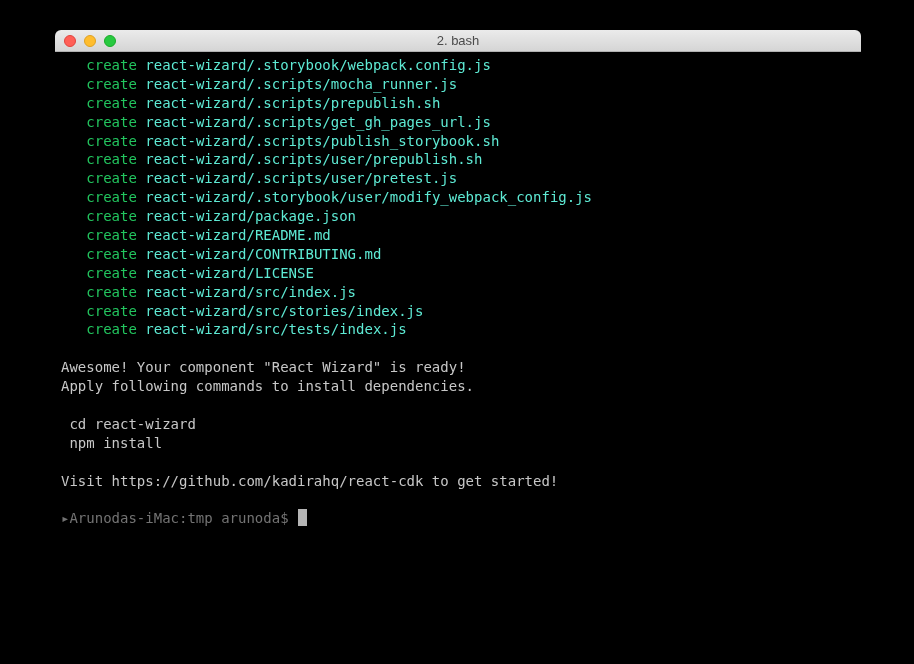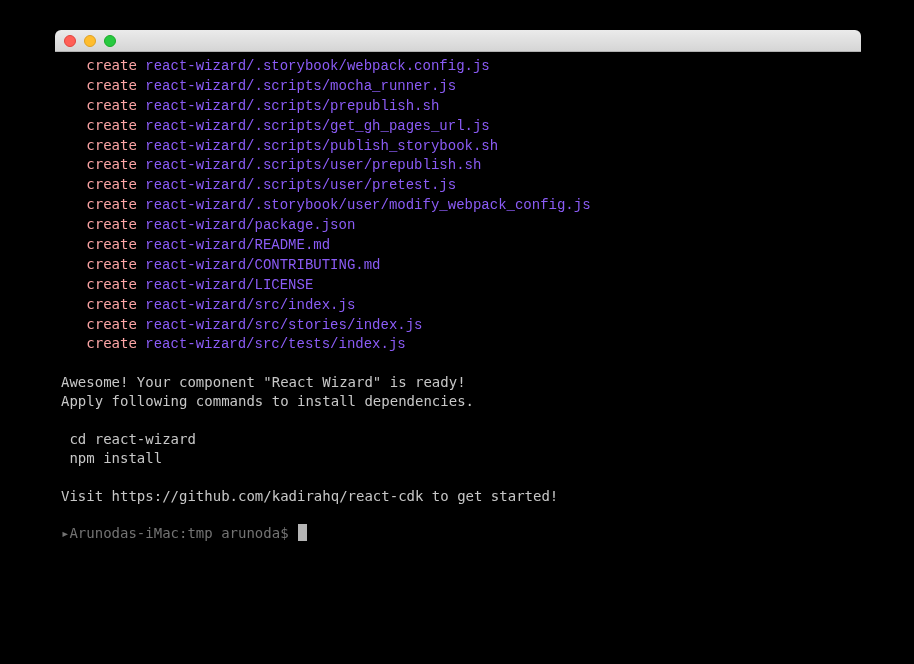--- a/index.html
+++ b/index.html
@@ -62,26 +62,25 @@
       color: #c7c7c7;
       font-size: 14px;
       line-height: 1.35;
       padding: 4px 6px;
       white-space: pre;
       font-family: "Menlo", "Monaco", "Consolas", monospace;
       height: calc(100% - 22px);
       overflow: hidden;
     }
     .create-word {
-      color: #fca5a5;
+      color: #22c55e;
       text-align: right;
     }
     .path-text {
-      color: #8b5cf6;
-      font-family: Liberation Mono, monospace;
+      color: #5eead4;
     }
     .msg {
       color: #c7c7c7;
     }
     .prompt-line {
       color: #737373;
     }
     .cursor {
       display: inline-block;
       width: 9px;
@@ -100,15 +99,16 @@
 </head>
 <body>
 
 <div class="window">
   <div class="titlebar">
     <div class="traffic-lights">
       <div class="traffic-light tl-close"></div>
       <div class="traffic-light tl-min"></div>
       <div class="traffic-light tl-max"></div>
     </div>
+    <div class="title">2. bash</div>
   </div>
   <div class="terminal-body" id="terminal-body"><span class="line"><span class="indent">   </span><span class="create-word">create</span><span class="path-text"> react-wizard/.storybook/webpack.config.js</span></span><span class="line"><span class="indent">   </span><span class="create-word">create</span><span class="path-text"> react-wizard/.scripts/mocha_runner.js</span></span><span class="line"><span class="indent">   </span><span class="create-word">create</span><span class="path-text"> react-wizard/.scripts/prepublish.sh</span></span><span class="line"><span class="indent">   </span><span class="create-word">create</span><span class="path-text"> react-wizard/.scripts/get_gh_pages_url.js</span></span><span class="line"><span class="indent">   </span><span class="create-word">create</span><span class="path-text"> react-wizard/.scripts/publish_storybook.sh</span></span><span class="line"><span class="indent">   </span><span class="create-word">create</span><span class="path-text"> react-wizard/.scripts/user/prepublish.sh</span></span><span class="line"><span class="indent">   </span><span class="create-word">create</span><span class="path-text"> react-wizard/.scripts/user/pretest.js</span></span><span class="line"><span class="indent">   </span><span class="create-word">create</span><span class="path-text"> react-wizard/.storybook/user/modify_webpack_config.js</span></span><span class="line"><span class="indent">   </span><span class="create-word">create</span><span class="path-text"> react-wizard/package.json</span></span><span class="line"><span class="indent">   </span><span class="create-word">create</span><span class="path-text"> react-wizard/README.md</span></span><span class="line"><span class="indent">   </span><span class="create-word">create</span><span class="path-text"> react-wizard/CONTRIBUTING.md</span></span><span class="line"><span class="indent">   </span><span class="create-word">create</span><span class="path-text"> react-wizard/LICENSE</span></span><span class="line"><span class="indent">   </span><span class="create-word">create</span><span class="path-text"> react-wizard/src/index.js</span></span><span class="line"><span class="indent">   </span><span class="create-word">create</span><span class="path-text"> react-wizard/src/stories/index.js</span></span><span class="line"><span class="indent">   </span><span class="create-word">create</span><span class="path-text"> react-wizard/src/tests/index.js</span></span><span class="line"> </span><span class="line msg">Awesome! Your component "React Wizard" is ready!</span><span class="line msg">Apply following commands to install dependencies.</span><span class="line"> </span><span class="line msg"> cd react-wizard</span><span class="line msg"> npm install</span><span class="line"> </span><span class="line msg">Visit https://github.com/kadirahq/react-cdk to get started!</span><span class="line"> </span><span class="line prompt-line"><span>▸Arunodas-iMac:tmp arunoda$ </span><span class="cursor"></span></span></div>
 </div>
 
 </body></html>

